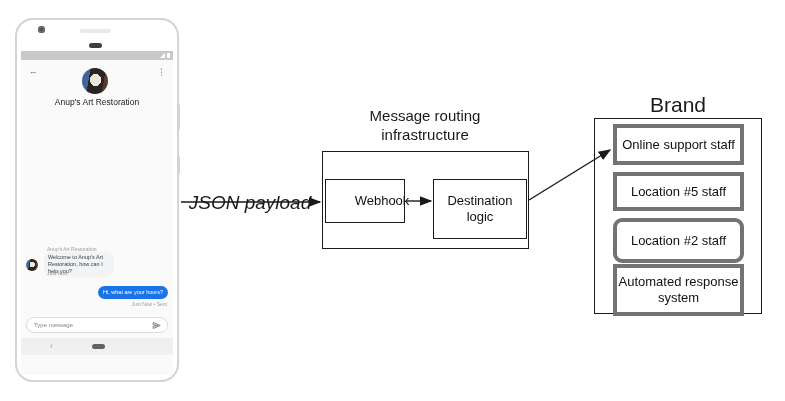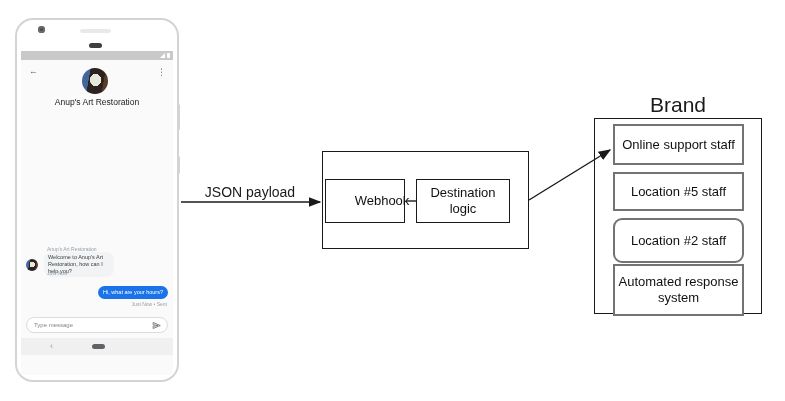--- a/index.html
+++ b/index.html
@@ -47,31 +47,31 @@
   .composer { position:absolute; left:5px; top:266px; width:142px; height:16px; background:#fff;
               border:1px solid #dadce0; border-radius:9px; }
   .composer-ph { position:absolute; left:7px; top:4px; font-size:6px; color:#80868b; }
   .send { position:absolute; right:6px; top:3px; width:9px; height:9px; }
   .navbar { position:absolute; left:0; top:287px; width:152px; height:17px; background:#f0f0f0; }
   .nav-back { position:absolute; left:29px; top:3px; font-size:9px; color:#9e9e9e; }
   .nav-home { position:absolute; left:71px; top:6px; width:13px; height:5px; border-radius:3px; background:#5f6368; }
 
   
   .dlabel { position:absolute; text-align:center; color:#1a1a1a; }
-  .json-label { left:185px; top:184px; width:130px; font-size:14px; }
+  .json-label { left:185px; top:192px; width:130px; font-size:19px;font-style:italic; }
   .routing-title { left:345px; top:106px; width:160px; font-size:15px; line-height:19px; }
   .brand-title { left:628px; top:93px; width:100px; font-size:21px; }
   .dbox { position:absolute; border:1px solid #1a1a1a; background:#fff; }
   .routing-outer { left:322px; top:151px; width:207px; height:98px; background:transparent; }
   .inner-label { display:flex; align-items:center; justify-content:center; text-align:center;
                  font-size:13px; line-height:16px;padding-left:34px; }
   .webhook { left:325px; top:179px; width:80px; height:44px; }
-  .destination { left:416px; top:179px; width:94px; height:44px; padding:4px 8px; }
+  .destination { left:433px; top:179px; width:94px; height:60px; padding:4px 8px; }
   .brand-outer { left:594px; top:118px; width:168px; height:196px; background:transparent; }
-  .brand-item { left:613px; width:131px; border:2px solid #737373; background:#fff;
+  .brand-item { left:613px; width:131px; border:4px solid #737373; background:#fff;
                 position:absolute; display:flex; align-items:center; justify-content:center;
                 text-align:center; font-size:13px; line-height:16px; }
   .bi-0 { top:124px; height:41px; }
   .bi-1 { top:172px; height:39px; }
   .bi-2 { top:218px; height:45px;border-radius:9px; }
   .bi-3 { top:264px; height:52px; }
   .arrows { position:absolute; left:0; top:0; width:785px; height:401px; pointer-events:none; }
 </style>
 </head>
 <body>
@@ -125,20 +125,21 @@
       <marker id="ah" markerWidth="10" markerHeight="8" refX="8" refY="3.5" orient="auto">
         <path d="M0,0 L9,3.5 L0,7 Z" fill="#1a1a1a"></path>
       </marker>
     </defs>
     <line x1="181" y1="202" x2="320" y2="202" stroke="#1a1a1a" stroke-width="1.4" marker-end="url(#ah)"></line>
     <line x1="406" y1="201" x2="431" y2="201" stroke="#1a1a1a" stroke-width="1.4" marker-end="url(#ah)"></line>
     <line x1="529" y1="200" x2="610" y2="150" stroke="#1a1a1a" stroke-width="1.4" marker-end="url(#ah)"></line>
   </svg>
 
   <div class="dlabel json-label">JSON payload</div>
+  <div class="dlabel routing-title">Message routing infrastructure</div>
   <div class="dlabel brand-title">Brand</div>
 
   <div class="dbox routing-outer"></div>
   <div class="dbox inner-label webhook">Webhook</div>
   <div class="dbox inner-label destination">Destination logic</div>
 
   <div class="dbox brand-outer"></div>
   <div class="brand-item bi-0">Online support staff</div>
   <div class="brand-item bi-1">Location #5 staff</div>
   <div class="brand-item bi-2">Location #2 staff</div>

